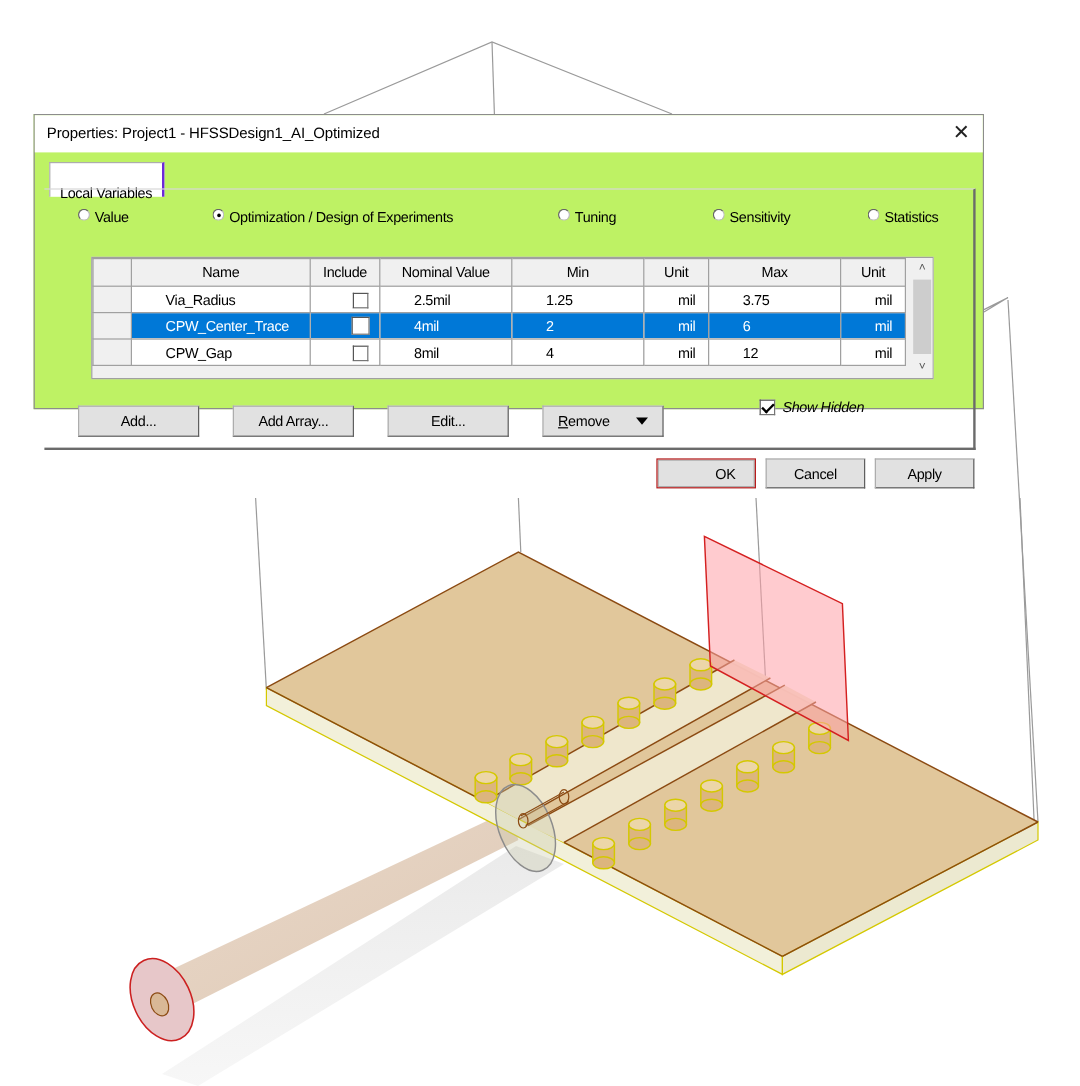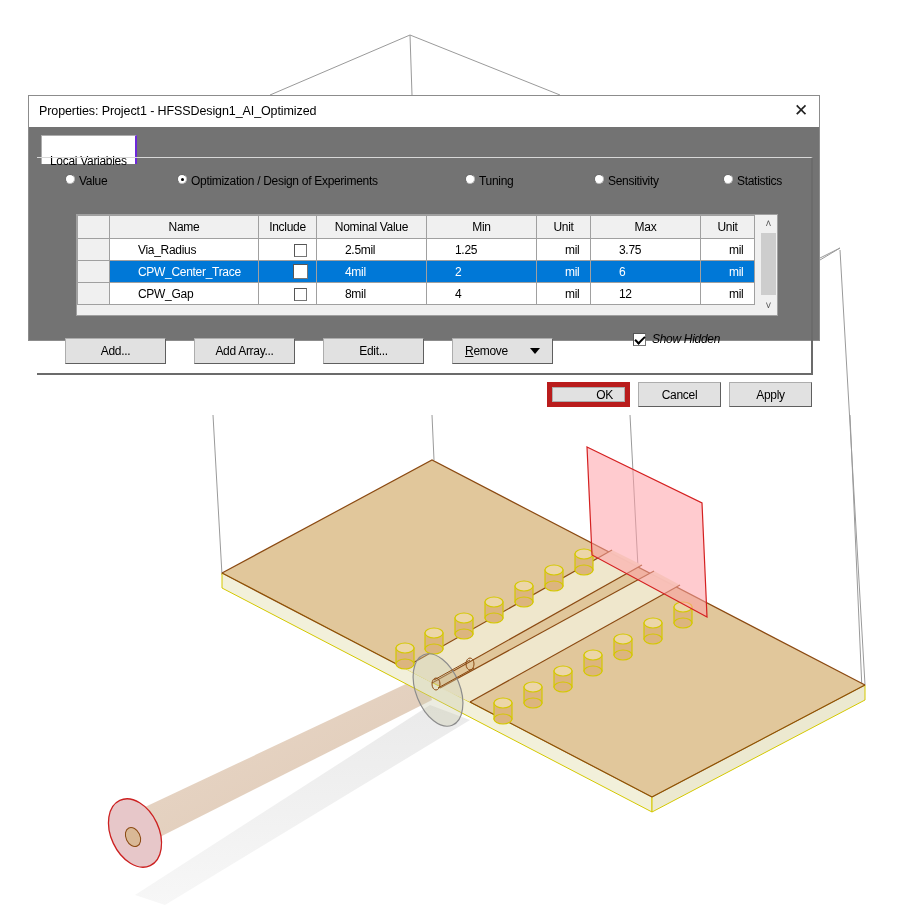--- a/index.html
+++ b/index.html
@@ -6,21 +6,21 @@
   body {
     width: 900px; height: 905px; position: relative; overflow: hidden;
     background: #ffffff;
     font-family: "Liberation Sans", "DejaVu Sans", sans-serif;
     font-size: 12px; color: #000;
   }
   #scene { position: absolute; left: 0; top: 0; width: 900px; height: 905px; }
 
   .dialog {
     position: absolute; left: 28px; top: 95px; width: 792px; height: 246px;
-    background: #737373; border: 1px solid #8c8c8c; box-sizing: border-box;
+    background: #bef264; border: 1px solid #8c8c8c; box-sizing: border-box;
   }
   .titlebar {
     position: absolute; left: 0; top: 0; right: 0; height: 31px; background: #ffffff;
   }
   .title-text { position: absolute; left: 10px; top: 8px; font-size: 12.5px; letter-spacing: -0.1px; }
   .close-btn {
     position: absolute; right: 6px; top: 4px; width: 24px; height: 22px;
     text-align: center; line-height: 22px; font-size: 17px; color: #222; cursor: pointer;
   }
   .tab {
@@ -77,21 +77,21 @@
   }
   .sb-arrow { position: absolute; left: 0; width: 17px; height: 17px; text-align: center; font-size: 10px; line-height: 17px; color: #555; cursor: pointer; }
   .sb-thumb { position: absolute; left: 1px; top: 18px; width: 15px; height: 62px; background: #cdcdcd; cursor: pointer; }
 
   .btn {
     position: absolute; height: 26px; background: #e1e1e1;
     border: 1px solid #adadad; border-right-color: #5f5f5f; border-bottom-color: #5f5f5f;
     box-sizing: border-box; font-size: 12px; letter-spacing: -0.3px;
     display: flex; align-items: center; justify-content: center; cursor: pointer;
   }
-  .btn.default { border: 5px solid #b91c1c; box-shadow: inset 0 0 0 1px #adadad; padding-left: 32px; }
+  .btn.default { border: 1px solid #b91c1c; box-shadow: inset 0 0 0 1px #adadad; padding-left: 32px; }
   .u { text-decoration: underline; }
   .dd-arrow { width: 0; height: 0; border-left: 5px solid transparent; border-right: 5px solid transparent; border-top: 6px solid #000; margin-left: 22px; }
 
   .show-hidden { position: absolute; left: 604px; top: 236px; display: flex; align-items: center; gap: 6px; letter-spacing: -0.3px; cursor: pointer; font-style: italic; }
 </style>
 </head>
 <body>
 
 <svg id="scene" viewBox="0 0 900 905">
   <defs>

